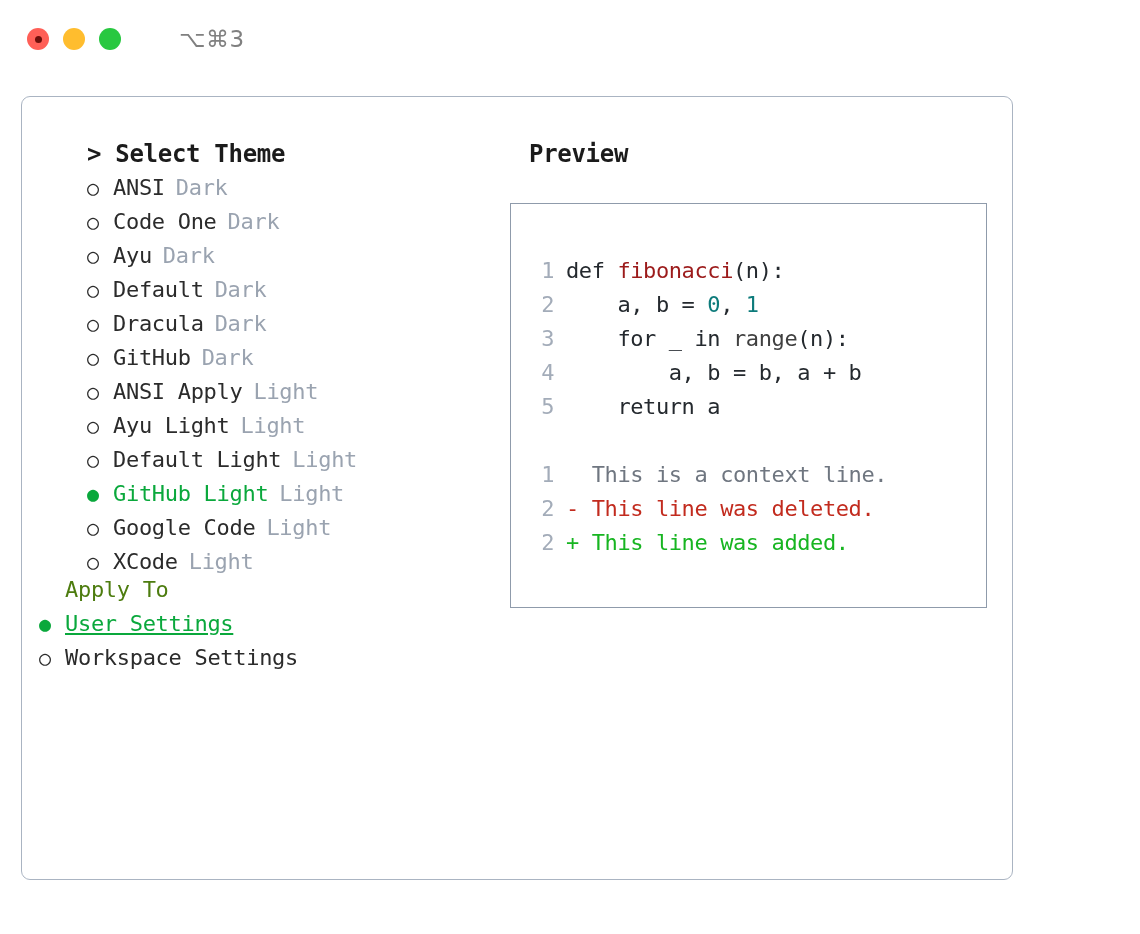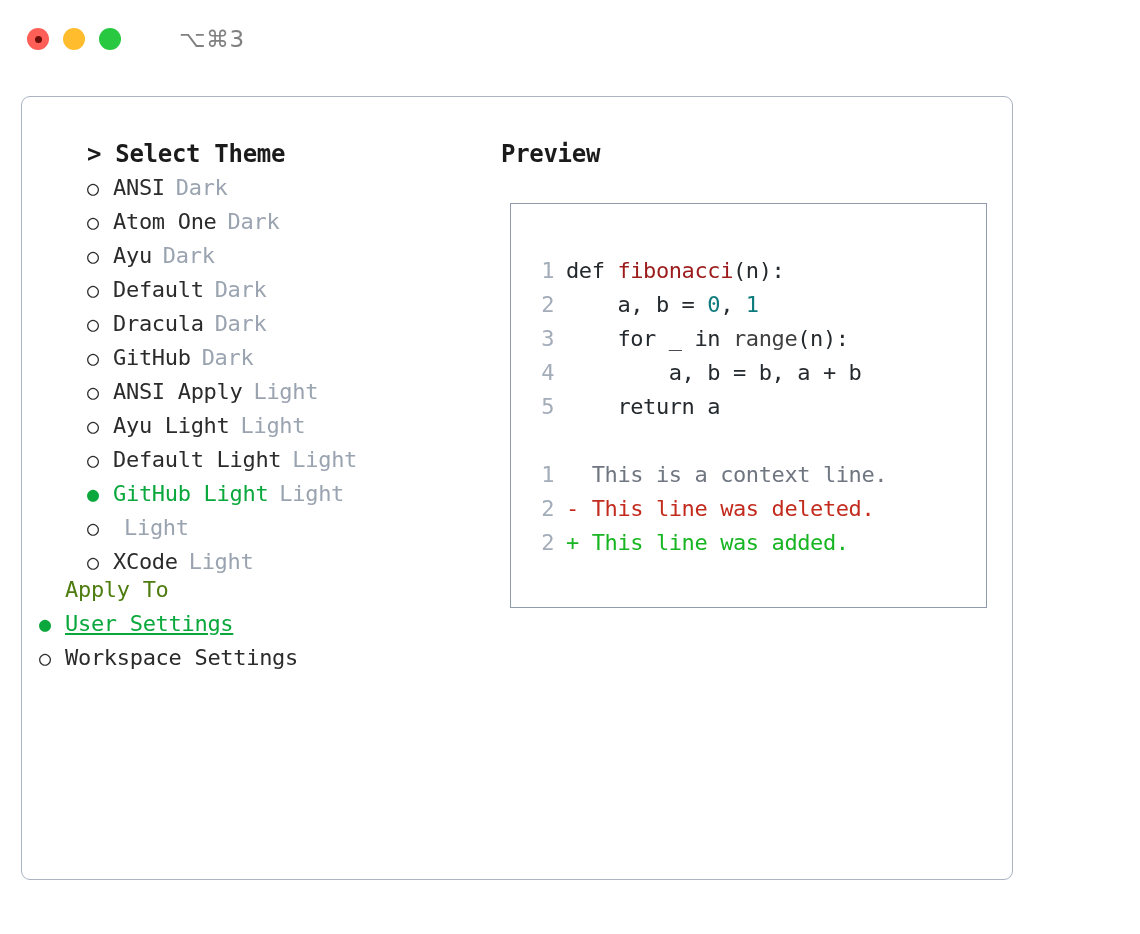--- a/index.html
+++ b/index.html
@@ -166,20 +166,21 @@
     left: 479px;
     top: 40px;
     width: 490px;
   }
   #preview-heading {
     font-size: 24px;
     font-weight: bold;
     color: #1b1b1b;
     line-height: 34px;
     letter-spacing: -0.3px;
+    margin-left: 28px;
   }
   #preview-box {
     position: absolute;
     left: 9px;
     top: 66px;
     width: 477px;
     height: 405px;
     border: 1.5px solid #8f9bab;
     box-sizing: border-box;
     background: #ffffff;
@@ -221,30 +222,30 @@
     </div>
     <div id="shortcut-label">⌥⌘3</div>
   </div>
 
   <div id="main-panel">
 
     <div id="theme-column">
       <div class="section-heading">&gt; Select Theme</div>
       <div id="theme-rows">
           <div class="theme-row"><span class="bullet">○</span><span class="theme-name">ANSI</span><span class="theme-variant">Dark</span></div>
-          <div class="theme-row"><span class="bullet">○</span><span class="theme-name">Atom One</span><span class="theme-variant">Dark</span></div>
+          <div class="theme-row"><span class="bullet">○</span><span class="theme-name">Code One</span><span class="theme-variant">Dark</span></div>
           <div class="theme-row"><span class="bullet">○</span><span class="theme-name">Ayu</span><span class="theme-variant">Dark</span></div>
           <div class="theme-row"><span class="bullet">○</span><span class="theme-name">Default</span><span class="theme-variant">Dark</span></div>
           <div class="theme-row"><span class="bullet">○</span><span class="theme-name">Dracula</span><span class="theme-variant">Dark</span></div>
           <div class="theme-row"><span class="bullet">○</span><span class="theme-name">GitHub</span><span class="theme-variant">Dark</span></div>
           <div class="theme-row"><span class="bullet">○</span><span class="theme-name">ANSI Apply</span><span class="theme-variant">Light</span></div>
           <div class="theme-row"><span class="bullet">○</span><span class="theme-name">Ayu Light</span><span class="theme-variant">Light</span></div>
           <div class="theme-row"><span class="bullet">○</span><span class="theme-name">Default Light</span><span class="theme-variant">Light</span></div>
           <div class="theme-row selected"><span class="bullet">●</span><span class="theme-name">GitHub Light</span><span class="theme-variant">Light</span></div>
-          <div class="theme-row"><span class="bullet">○</span><span class="theme-variant">Light</span></div>
+          <div class="theme-row"><span class="bullet">○</span><span class="theme-name">Google Code</span><span class="theme-variant">Light</span></div>
           <div class="theme-row"><span class="bullet">○</span><span class="theme-name">XCode</span><span class="theme-variant">Light</span></div>
         </div>
     </div>
 
     <div id="apply-to-block">
       <div class="apply-heading">Apply To</div>
       <div id="apply-rows">
           <div class="apply-row selected"><span class="bullet">●</span><span class="label">User Settings</span></div>
           <div class="apply-row"><span class="bullet">○</span><span class="label">Workspace Settings</span></div>
         </div>

